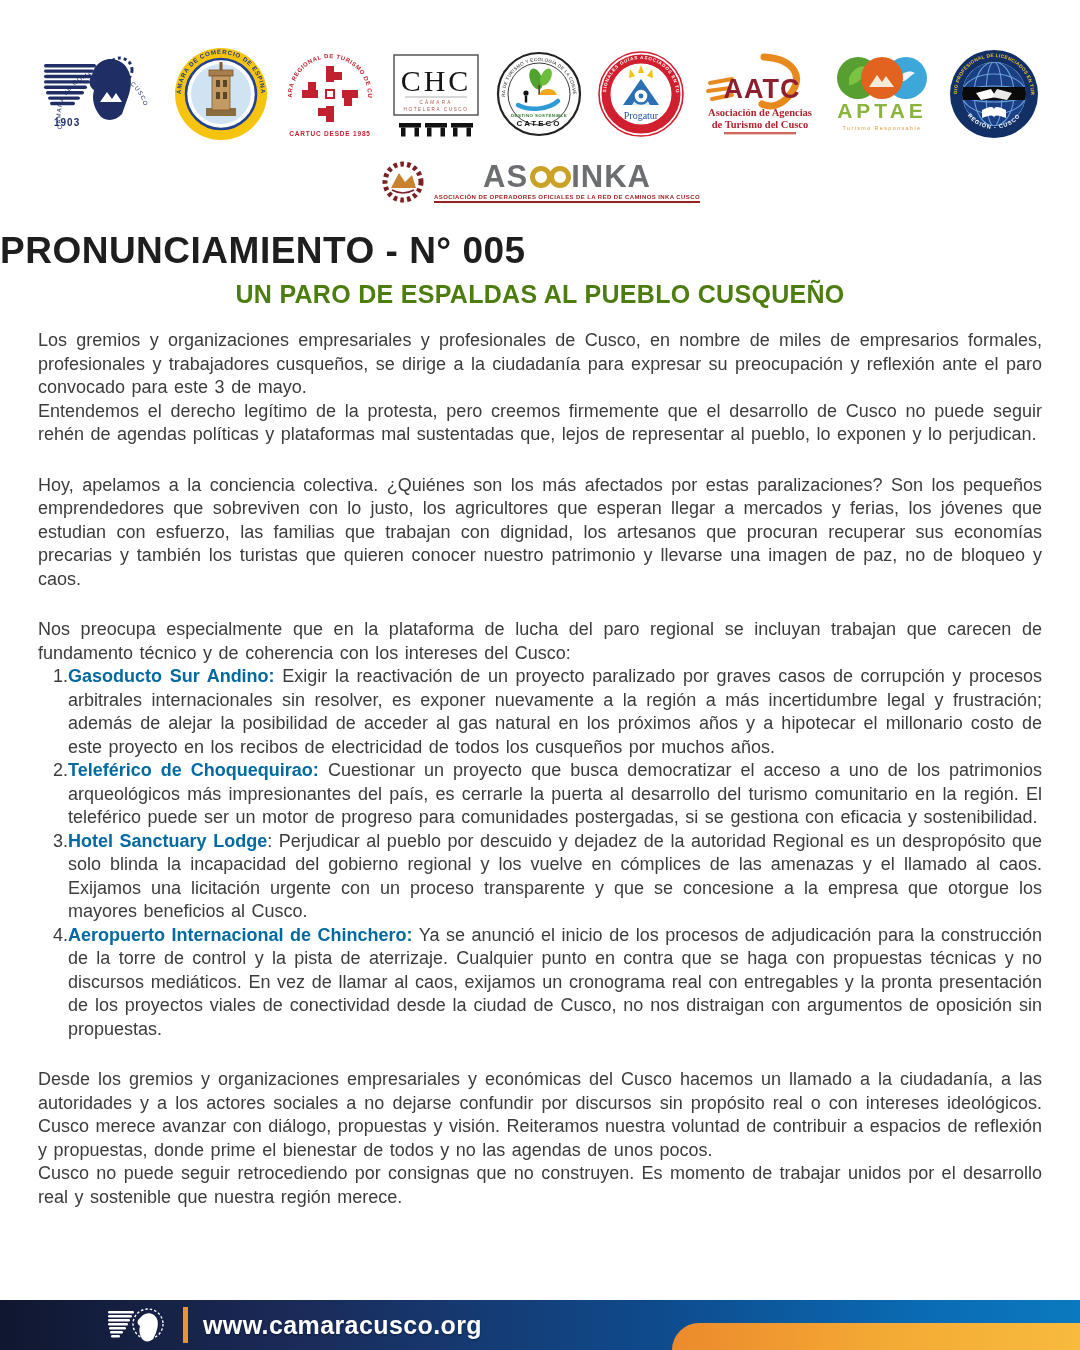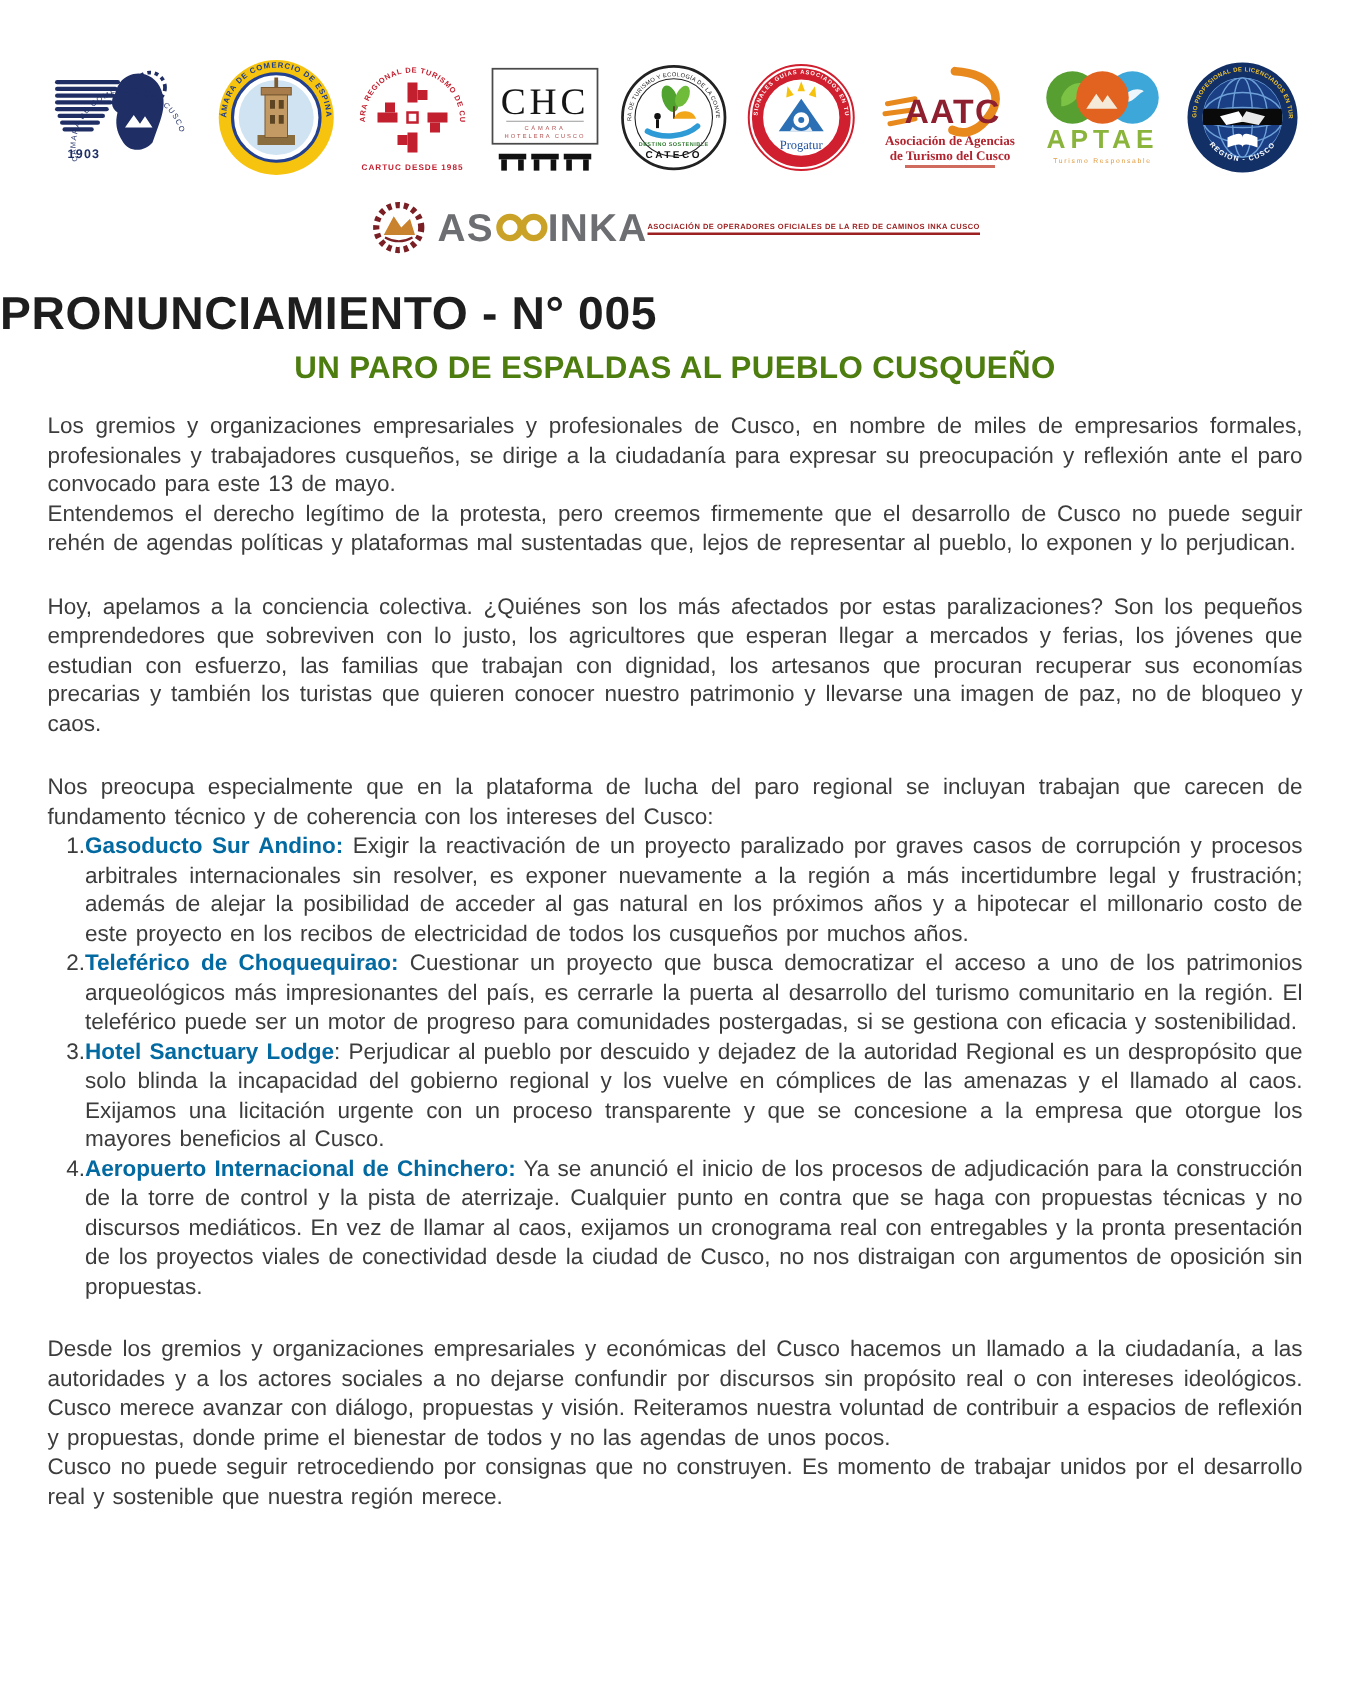--- a/index.html
+++ b/index.html
@@ -15,21 +15,21 @@
     padding:0 40px; margin-top:44px; height:100px;
   }
   .logo { flex:0 0 auto; display:flex; flex-direction:column; align-items:center; }
   svg text { font-family:"Liberation Sans", sans-serif; }
   .serif { font-family:"Liberation Serif", serif; }
 
   
   .asoorcic {
     display:flex; justify-content:center; align-items:center; gap:8px; margin-top:12px; height:52px;
   }
-  .aso-word { display:flex; flex-direction:row; align-items:center; }
+  .aso-word { display:flex; flex-direction:column; align-items:center; }
   .aso-row { display:flex; align-items:center; line-height:1; }
   .aso-txt { font-size:31px; font-weight:bold; color:#6d6e71; letter-spacing:1px; }
   .aso-ring {
     width:22px; height:22px; border:5px solid #c9a227; border-radius:50%;
     display:inline-block; margin:0 0 0 2px;
   }
   .aso-ring + .aso-ring { margin-left:-3px; }
   .aso-tagline {
     font-size:6px; color:#9c2020; letter-spacing:0.4px; white-space:nowrap;
     border-bottom:2px solid #9c2020; padding-bottom:1px; margin-top:2px; font-weight:bold;
@@ -307,21 +307,21 @@
           <span class="aso-txt">INKA</span>
       </div>
       <div class="aso-tagline">ASOCIACIÓN DE OPERADORES OFICIALES DE LA RED DE CAMINOS INKA CUSCO</div>
     </div>
   </div>
 
   <div class="doc-title">PRONUNCIAMIENTO - N° 005</div>
   <div class="doc-subtitle">UN PARO DE ESPALDAS AL PUEBLO CUSQUEÑO</div>
 
   <div class="body-text">
-    <p>Los gremios y organizaciones empresariales y profesionales de Cusco, en nombre de miles de empresarios formales, profesionales y trabajadores cusqueños, se dirige a la ciudadanía para expresar su preocupación y reflexión ante el paro convocado para este 13 de mayo.</p>
+    <p>Los gremios y organizaciones empresariales y profesionales de Cusco, en nombre de miles de empresarios formales, profesionales y trabajadores cusqueños, se dirige a la ciudadanía para expresar su preocupación y reflexión ante el paro convocado para este 3 de mayo.</p>
     <p>Entendemos el derecho legítimo de la protesta, pero creemos firmemente que el desarrollo de Cusco no puede seguir rehén de agendas políticas y plataformas mal sustentadas que, lejos de representar al pueblo, lo exponen y lo perjudican.</p>
     <p class="gap-top">Hoy, apelamos a la conciencia colectiva. ¿Quiénes son los más afectados por estas paralizaciones? Son los pequeños emprendedores que sobreviven con lo justo, los agricultores que esperan llegar a mercados y ferias, los jóvenes que estudian con esfuerzo, las familias que trabajan con dignidad, los artesanos que procuran recuperar sus economías precarias y también los turistas que quieren conocer nuestro patrimonio y llevarse una imagen de paz, no de bloqueo y caos.</p>
     <p class="gap-top">Nos preocupa especialmente que en la plataforma de lucha del paro regional se incluyan trabajan que carecen de fundamento técnico y de coherencia con los intereses del Cusco:</p>
 
     <div class="list gap-top">
       <div class="li">
         <span class="num">1.</span>
         <span class="li-text"><b>Gasoducto Sur Andino:</b><span> Exigir la reactivación de un proyecto paralizado por graves casos de corrupción y procesos arbitrales internacionales sin resolver, es exponer nuevamente a la región a más incertidumbre legal y frustración; además de alejar la posibilidad de acceder al gas natural en los próximos años y a hipotecar el millonario costo de este proyecto en los recibos de electricidad de todos los cusqueños por muchos años.</span></span>
       </div>
       <div class="li">
@@ -335,14 +335,34 @@
       <div class="li">
         <span class="num">4.</span>
         <span class="li-text"><b>Aeropuerto Internacional de Chinchero:</b><span> Ya se anunció el inicio de los procesos de adjudicación para la construcción de la torre de control y la pista de aterrizaje. Cualquier punto en contra que se haga con propuestas técnicas y no discursos mediáticos. En vez de llamar al caos, exijamos un cronograma real con entregables y la pronta presentación de los proyectos viales de conectividad desde la ciudad de Cusco, no nos distraigan con argumentos de oposición sin propuestas.</span></span>
       </div>
     </div>
 
     <p class="gap-top">Desde los gremios y organizaciones empresariales y económicas del Cusco hacemos un llamado a la ciudadanía, a las autoridades y a los actores sociales a no dejarse confundir por discursos sin propósito real o con intereses ideológicos. Cusco merece avanzar con diálogo, propuestas y visión. Reiteramos nuestra voluntad de contribuir a espacios de reflexión y propuestas, donde prime el bienestar de todos y no las agendas de unos pocos.</p>
     <p>Cusco no puede seguir retrocediendo por consignas que no construyen. Es momento de trabajar unidos por el desarrollo real y sostenible que nuestra región merece.</p>
   </div>
 
+  <div class="footer">
+    <div class="footer-orange"></div>
+    <div class="footer-inner">
+      <svg width="62" height="44" viewBox="0 0 62 44">
+        <g fill="#ffffff">
+          <rect x="2" y="8" width="26" height="2.4" rx="1.2"></rect>
+          <rect x="2" y="12" width="24" height="2.4" rx="1.2"></rect>
+          <rect x="2" y="16" width="22" height="2.4" rx="1.2"></rect>
+          <rect x="2" y="20" width="20" height="2.4" rx="1.2"></rect>
+          <rect x="3" y="24" width="17" height="2.4" rx="1.2"></rect>
+          <rect x="4" y="28" width="13" height="2.4" rx="1.2"></rect>
+          <rect x="5" y="32" width="9" height="2.4" rx="1.2"></rect>
+        </g>
+        <circle cx="42" cy="21" r="15" fill="none" stroke="#ffffff" stroke-width="1.4" stroke-dasharray="2.5 2"></circle>
+        <path d="M36,13 C41,8 49,10 51,16 C53,21 51,26 50,30 L47,36 C43,40 37,39 35,34 C33,30 33,26 34,23 C31,21 31,18 33,16 Z" fill="#ffffff"></path>
+      </svg>
+      <div class="footer-divider"></div>
+      <div class="footer-url">www.camaracusco.org</div>
+    </div>
+  </div>
 
 </div>
 
 </body></html>

